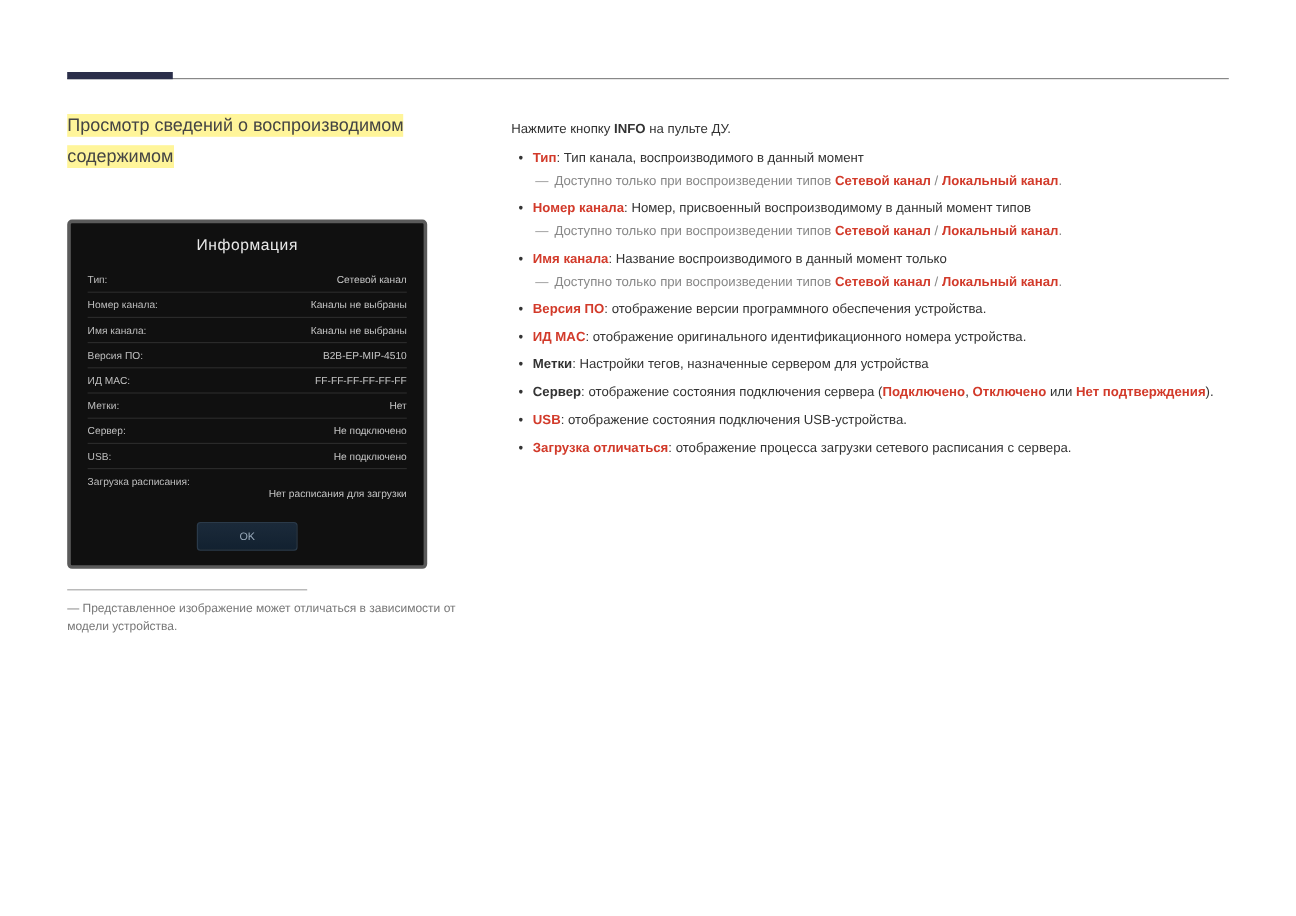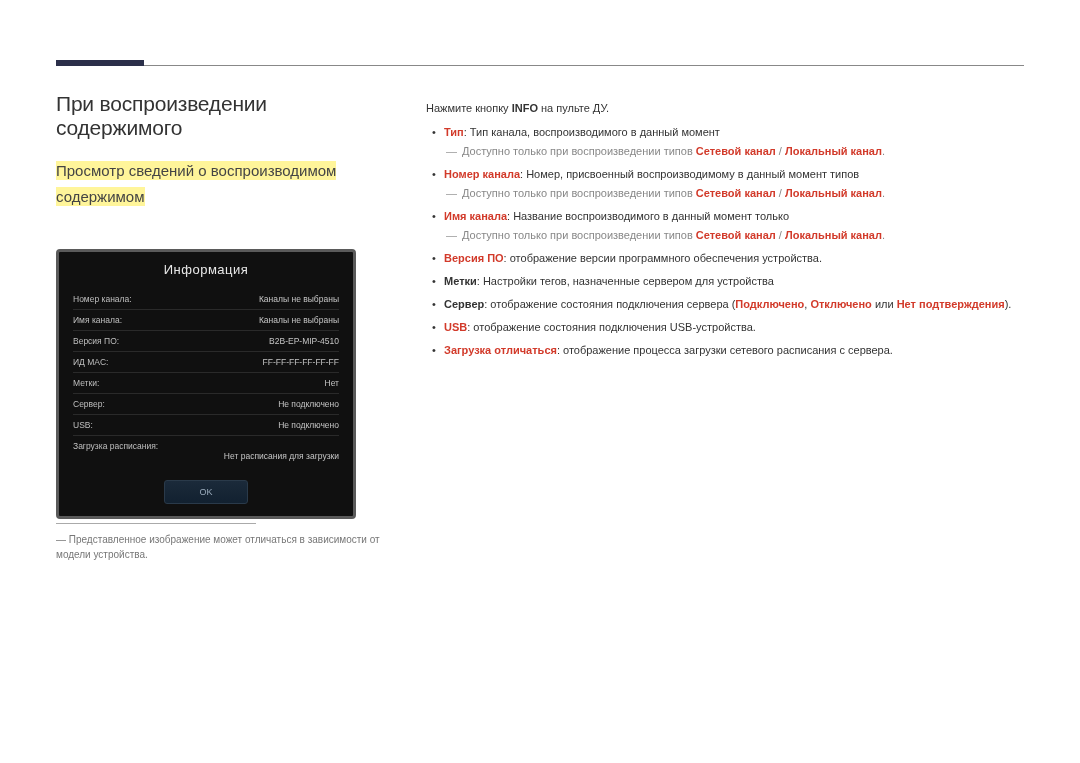--- a/index.html
+++ b/index.html
@@ -6,21 +6,21 @@
   html, body { width: 1080px; height: 763px; background: #fff; font-family: Arial, Helvetica, sans-serif; color: #222; }
   .page { padding: 44px 56px 0 56px; }
   .topbar { height: 22px; border-bottom: 1px solid #888; margin-bottom: 26px; position: relative; }
   .topbar .accent { position: absolute; left: 0; bottom: -1px; width: 88px; height: 6px; background: #2b2f4a; }
   .columns { display: flex; gap: 40px; }
   .left { width: 330px; flex-shrink: 0; }
   .right { flex: 1; padding-top: 10px; }
   h1 { font-size: 21px; font-weight: 400; color: #333; margin-bottom: 18px; letter-spacing: -0.2px; }
   .hl { display: inline; font-size: 15px; line-height: 1.55; background: #fff59a; color: #444; padding: 1px 0; }
   .hl-wrap { margin-bottom: 40px; max-width: 320px; line-height: 1.6; }
-  .panel { width: 300px; border: 3px solid #5a5a5a; border-radius: 4px; background: #101010; color: #bfbfbf; font-size: 9px; padding-bottom: 12px; margin-bottom: 4px; }
+  .panel { width: 300px; border: 3px solid #5a5a5a; border-radius: 4px; background: #101010; color: #bfbfbf; font-size: 9px; padding-bottom: 12px; margin-bottom: 17px; }
   .panel-title { text-align: center; color: #e8e8e8; font-size: 13px; padding: 10px 0 12px 0; letter-spacing: 0.5px; }
   .panel-body { padding: 0 14px; }
   .row { display: flex; justify-content: space-between; border-bottom: 1px solid #2a2a2a; padding: 5px 0; font-size: 8.5px; }
   .row:last-child { border-bottom: none; flex-direction: column; }
   .row .k { color: #bfbfbf; }
   .row .v { color: #c5c5c5; text-align: right; }
   .ok-wrap { text-align: center; margin-top: 14px; }
   .ok { display: inline-block; width: 84px; padding: 6px 0; font-size: 9px; text-align: center; color: #9ab; background: linear-gradient(#1b2a3a, #122130); border: 1px solid #2a3a4a; border-radius: 3px; }
   .footnote-rule { width: 200px; border: none; border-top: 1px solid #aaa; margin: 2px 0 8px 0; }
   .footnote { font-size: 10px; color: #777; line-height: 1.5; max-width: 340px; }
@@ -38,28 +38,31 @@
 </head>
 <body>
 
 <div class="page">
   <div class="topbar">
     <div class="accent"></div>
   </div>
 
   <div class="columns">
     <div class="left">
-      <h1>При воспроизведении содержимого</h1>
       <div class="hl-wrap">
         <span class="hl">Просмотр сведений о воспроизводимом содержимом</span>
       </div>
 
       <div class="panel">
         <div class="panel-title">Информация</div>
         <div class="panel-body">
+          <div class="row">
+              <span class="k">Тип:</span>
+              <span class="v">Сетевой канал</span>
+            </div>
           <div class="row">
               <span class="k">Номер канала:</span>
               <span class="v">Каналы не выбраны</span>
             </div>
           <div class="row">
               <span class="k">Имя канала:</span>
               <span class="v">Каналы не выбраны</span>
             </div>
           <div class="row">
               <span class="k">Версия ПО:</span>
@@ -115,20 +118,23 @@
         <li>
           <span class="red">Имя канала</span><span>: Название воспроизводимого в данный момент только</span>
           <div class="sub">
             <span>Доступно только при воспроизведении типов </span><span class="red">Сетевой канал</span><span> / </span><span class="red">Локальный канал</span><span>.</span>
           </div>
         </li>
         <li>
           <span class="red">Версия ПО</span><span>: отображение версии программного обеспечения устройства.</span>
         </li>
         <li>
+          <span class="red">ИД MAC</span><span>: отображение оригинального идентификационного номера устройства.</span>
+        </li>
+        <li>
           <span class="bold">Метки</span><span>: Настройки тегов, назначенные сервером для устройства</span>
         </li>
         <li>
           <span class="bold">Сервер</span><span>: отображение состояния подключения сервера (</span><span class="red">Подключено</span><span>, </span><span class="red">Отключено</span><span> или </span><span class="red">Нет подтверждения</span><span>).</span>
         </li>
         <li>
           <span class="red">USB</span><span>: отображение состояния подключения USB-устройства.</span>
         </li>
         <li>
           <span class="red">Загрузка отличаться</span><span>: отображение процесса загрузки сетевого расписания с сервера.</span>

